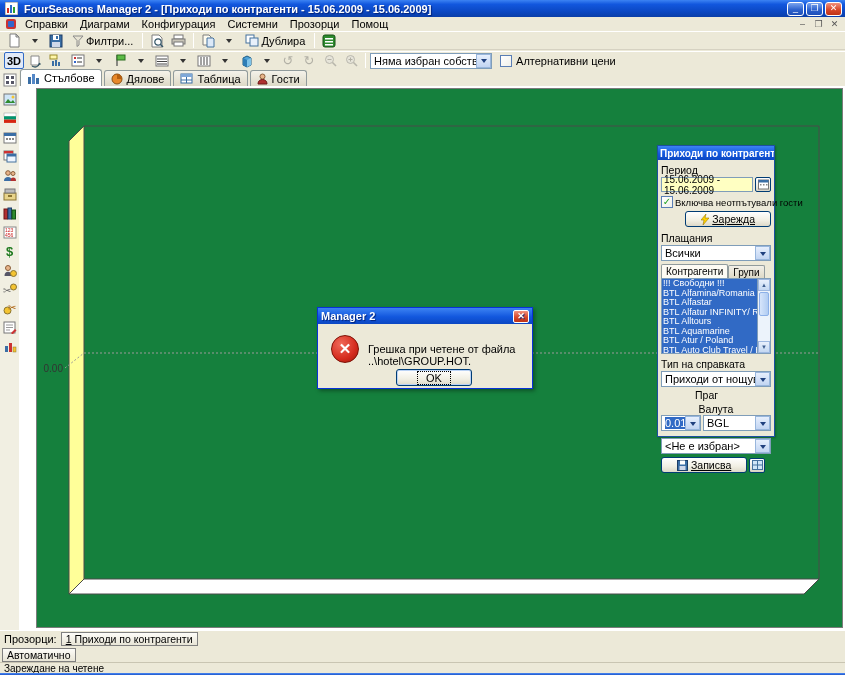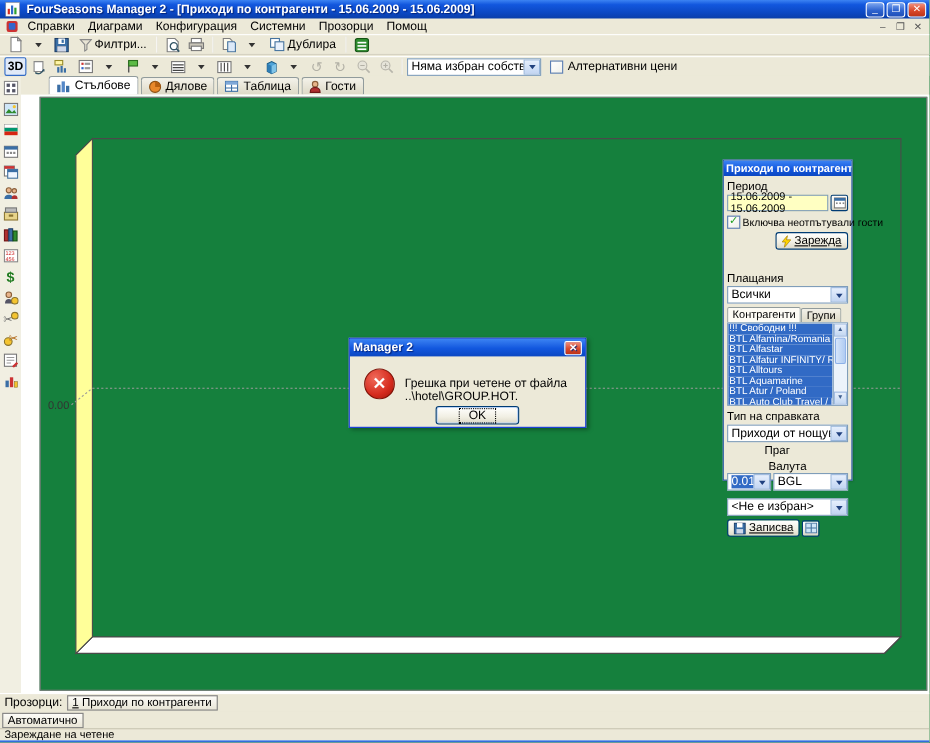--- a/index.html
+++ b/index.html
@@ -51,21 +51,21 @@
   .xp-check { width:12px; height:12px; border:1px solid #5A7EB5; background:linear-gradient(135deg,#fff,#F0F0EA);
     display:inline-flex; align-items:center; justify-content:center; font-size:10px; color:#21A121;
     line-height:1; flex:0 0 12px; }
 
   
   .tabrow { position:absolute; left:20px; top:69px; right:0; height:17px; display:flex;
     align-items:flex-end; gap:2px; }
   .tab { height:16px; padding:0 6px; border:1px solid #919B9C; border-bottom:none;
     border-radius:3px 3px 0 0; display:flex; gap:4px; align-items:center; font-size:11px;
     background:linear-gradient(180deg,#F4F2EA,#DDD9C6); }
-  .tab.active { background:#fff; height:17px; font-weight:normal;margin-left:24px; }
+  .tab.active { background:#fff; height:17px; font-weight:normal; }
 
   
   .sidebar { position:absolute; left:0; top:70px; width:19px; bottom:45px; background:#F1EFE2;
     display:flex; flex-direction:column; align-items:center; padding-top:2px; gap:3px; }
   .sbtn { width:17px; height:16px; display:flex; align-items:center; justify-content:center; }
 
   
   .content { position:absolute; left:19px; top:86px; right:0; height:544px; background:#fff; }
   .chart-box { position:absolute; left:17px; top:2px; width:807px; height:540px;
     border:1px solid #7B7B7B; background:#15803d; }
@@ -80,21 +80,21 @@
   .fpanel-body { padding:2px 3px; font-size:10.5px; position:relative; }
   .flabel { margin:2px 0 1px 0; }
   .frow { display:flex; gap:2px; align-items:center; }
   .date-field { background:#FFFFC2; border:1px solid #7F9DB9; height:15px; flex:1;
     display:flex; align-items:center; padding-left:2px; font-size:10px; }
   .sq-btn { width:16px; height:15px; border:1px solid #003C74; border-radius:2px;
     background:linear-gradient(180deg,#fff,#ECEBE5 60%,#D8D4C4); display:flex;
     align-items:center; justify-content:center; }
   .xp-btn { border:1px solid #003C74; border-radius:3px; height:16px;
     background:linear-gradient(180deg,#fff,#F1EFE3 60%,#DDD9C8); font-size:10.5px;
-    display:inline-flex; align-items:center; gap:3px; padding:0 5px; }
+    display:inline-flex; align-items:center; gap:3px; padding:0 15px; }
   .u-all { text-decoration:underline; }
   .ptabs { display:flex; align-items:flex-end; margin-top:3px; }
   .ptab { height:13px; padding:0 4px; font-size:10px; border:1px solid #919B9C; border-bottom:none;
     border-radius:2px 2px 0 0; background:linear-gradient(180deg,#F2F0E8,#DDD9C6); display:flex; align-items:center; }
   .ptab.active { background:#FDFBF4; height:14px; }
   .plist { border:1px solid #7F9DB9; background:#fff; height:76px; overflow:hidden;
     display:flex; position:relative; }
   .plist-items { flex:1; overflow:hidden; }
   .plist-item { height:9.5px; line-height:9.5px; font-size:9px; white-space:nowrap;
     background:#316AC5; color:#fff; padding-left:1px; }
@@ -542,21 +542,21 @@
       <span style="font-size:9.5px;white-space:nowrap;">Включва неотпътували гости</span>
     </div>
     <div class="frow" style="justify-content:flex-end;margin-top:3px;">
       <span class="xp-btn">
         <svg width="8" height="11">
             <path d="M5 0L0 6h3l-1 5l6-7H4z" fill="#FFD400" stroke="#A07800" stroke-width=".6"></path>
           </svg>
         <span class="u-all">Зарежда</span>
       </span>
     </div>
-    <div class="flabel" style="margin-top:20px;">Плащания</div>
+    <div class="flabel" style="margin-top:5px;">Плащания</div>
     <div class="combo">
       <span class="cval">Всички</span>
       <span class="abtn">
           <span class="tri"></span>
         </span>
     </div>
     <div class="ptabs">
       <span class="ptab active">Контрагенти</span>
       <span class="ptab">Групи</span>
     </div>

